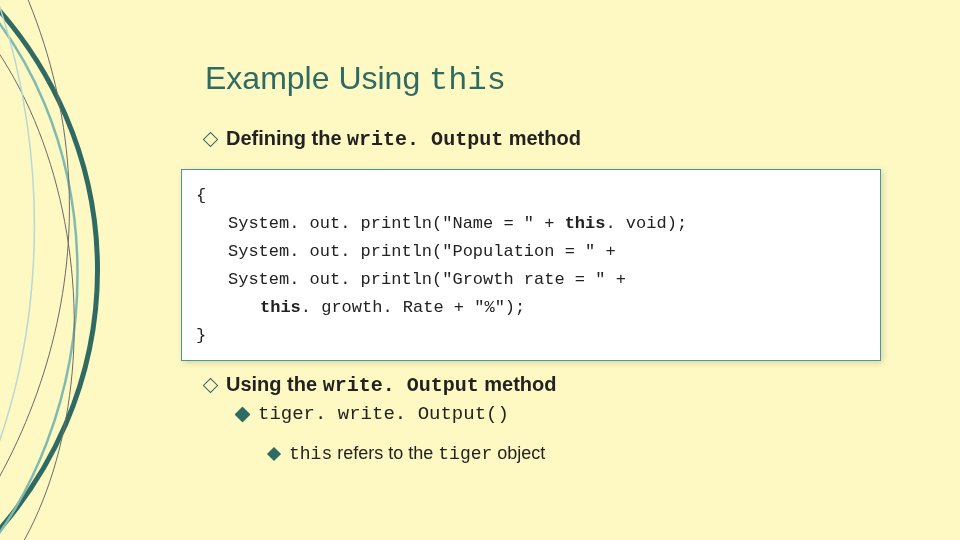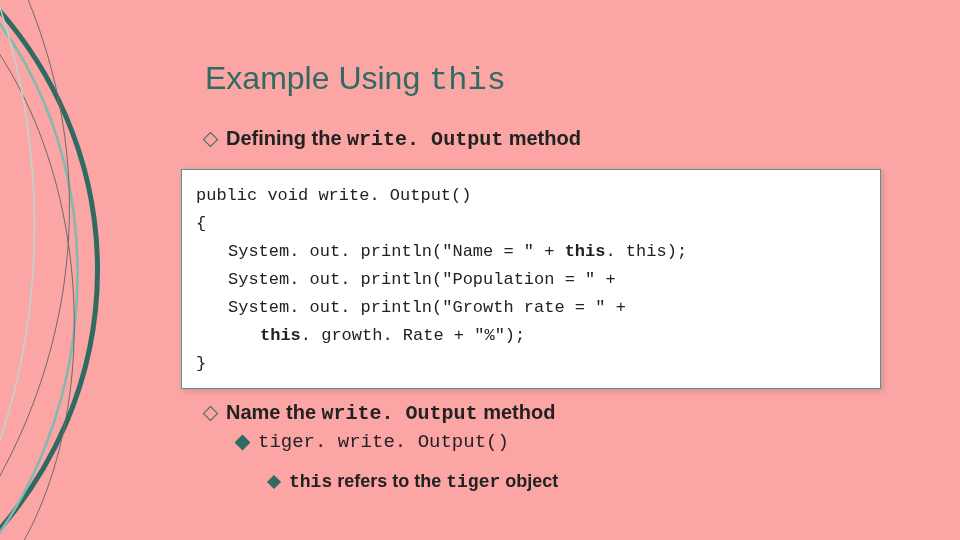--- a/index.html
+++ b/index.html
@@ -1,25 +1,25 @@
 <!DOCTYPE html>
 <html><head>
 <meta charset="utf-8">
 <style>
   * { margin: 0; padding: 0; box-sizing: border-box; }
   html, body { width: 960px; height: 540px; overflow: hidden; background: #fff; font-family: Arial, Helvetica, sans-serif; }
-  .slide { position: relative; width: 960px; height: 540px; background: #fca5a5; }
+  .slide { position: relative; width: 960px; height: 540px; background: #fef9c3; }
   .decor { position: absolute; left: 0; top: 0; width: 140px; height: 540px; pointer-events: none; }
   .content { position: absolute; left: 205px; top: 60px; width: 700px; }
   .title { font-size: 32px; color: #2f6b62; font-weight: 400; margin-bottom: 28px; }
   .title .mono { font-family: "Courier New", Courier, monospace; }
   .bullet-row { display: flex; align-items: center; gap: 10px; margin-bottom: 18px; }
   .bullet-row.lvl1 { margin-left: 0; font-weight: bold; }
   .bullet-row.lvl2 { margin-left: 32px; margin-top: 6px;}
-  .bullet-row.lvl3 { margin-left: 64px; margin-bottom: 14px; font-weight: bold; }
+  .bullet-row.lvl3 { margin-left: 64px; margin-bottom: 14px; }
   .diamond { width: 11px; height: 11px; border: 1.5px solid #2f6b62; transform: rotate(45deg); flex: 0 0 auto; }
   .diamond.outline { background: transparent; }
   .diamond.filled { background: #2f6b62; }
   .diamond.dot { border: none; background: #2f6b62; width: 10px; height: 10px; }
   .btxt { font-size: 20px; color: #222; }
   .btxt.sm { font-size: 19px; }
   .btxt.xs { font-size: 18px; }
   .mono { font-family: "Courier New", Courier, monospace; }
   .codebox {
     border: 1px solid #4a9a8f;
@@ -58,33 +58,32 @@
     </h1>
 
     <div class="bullet-row lvl1">
       <span class="diamond outline"></span>
       <span class="btxt">
         <span>Defining the </span><span class="mono">write. Output</span><span> method</span>
       </span>
     </div>
 
     <div class="codebox">
-      <div class="line">public void write. Output()</div>
       <div class="line">{</div>
-      <div class="line ind1"><span>System. out. println("Name = " + </span><b>this</b><span>. this);</span></div>
+      <div class="line ind1"><span>System. out. println("Name = " + </span><b>this</b><span>. void);</span></div>
       <div class="line ind1">System. out. println("Population = " +</div>
       <div class="line ind1">System. out. println("Growth rate = " +</div>
       <div class="line ind2"><b>this</b><span>. growth. Rate + "%");</span></div>
       <div class="line">}</div>
     </div>
 
     <div class="bullet-row lvl1" style="margin-bottom:6px;">
       <span class="diamond outline"></span>
       <span class="btxt">
-        <span>Name the </span><span class="mono">write. Output</span><span> method</span>
+        <span>Using the </span><span class="mono">write. Output</span><span> method</span>
       </span>
     </div>
 
     <div class="bullet-row lvl2">
       <span class="diamond filled"></span>
       <span class="btxt sm mono">tiger. write. Output()</span>
     </div>
 
     <div class="bullet-row lvl3">
       <span class="diamond dot"></span>

